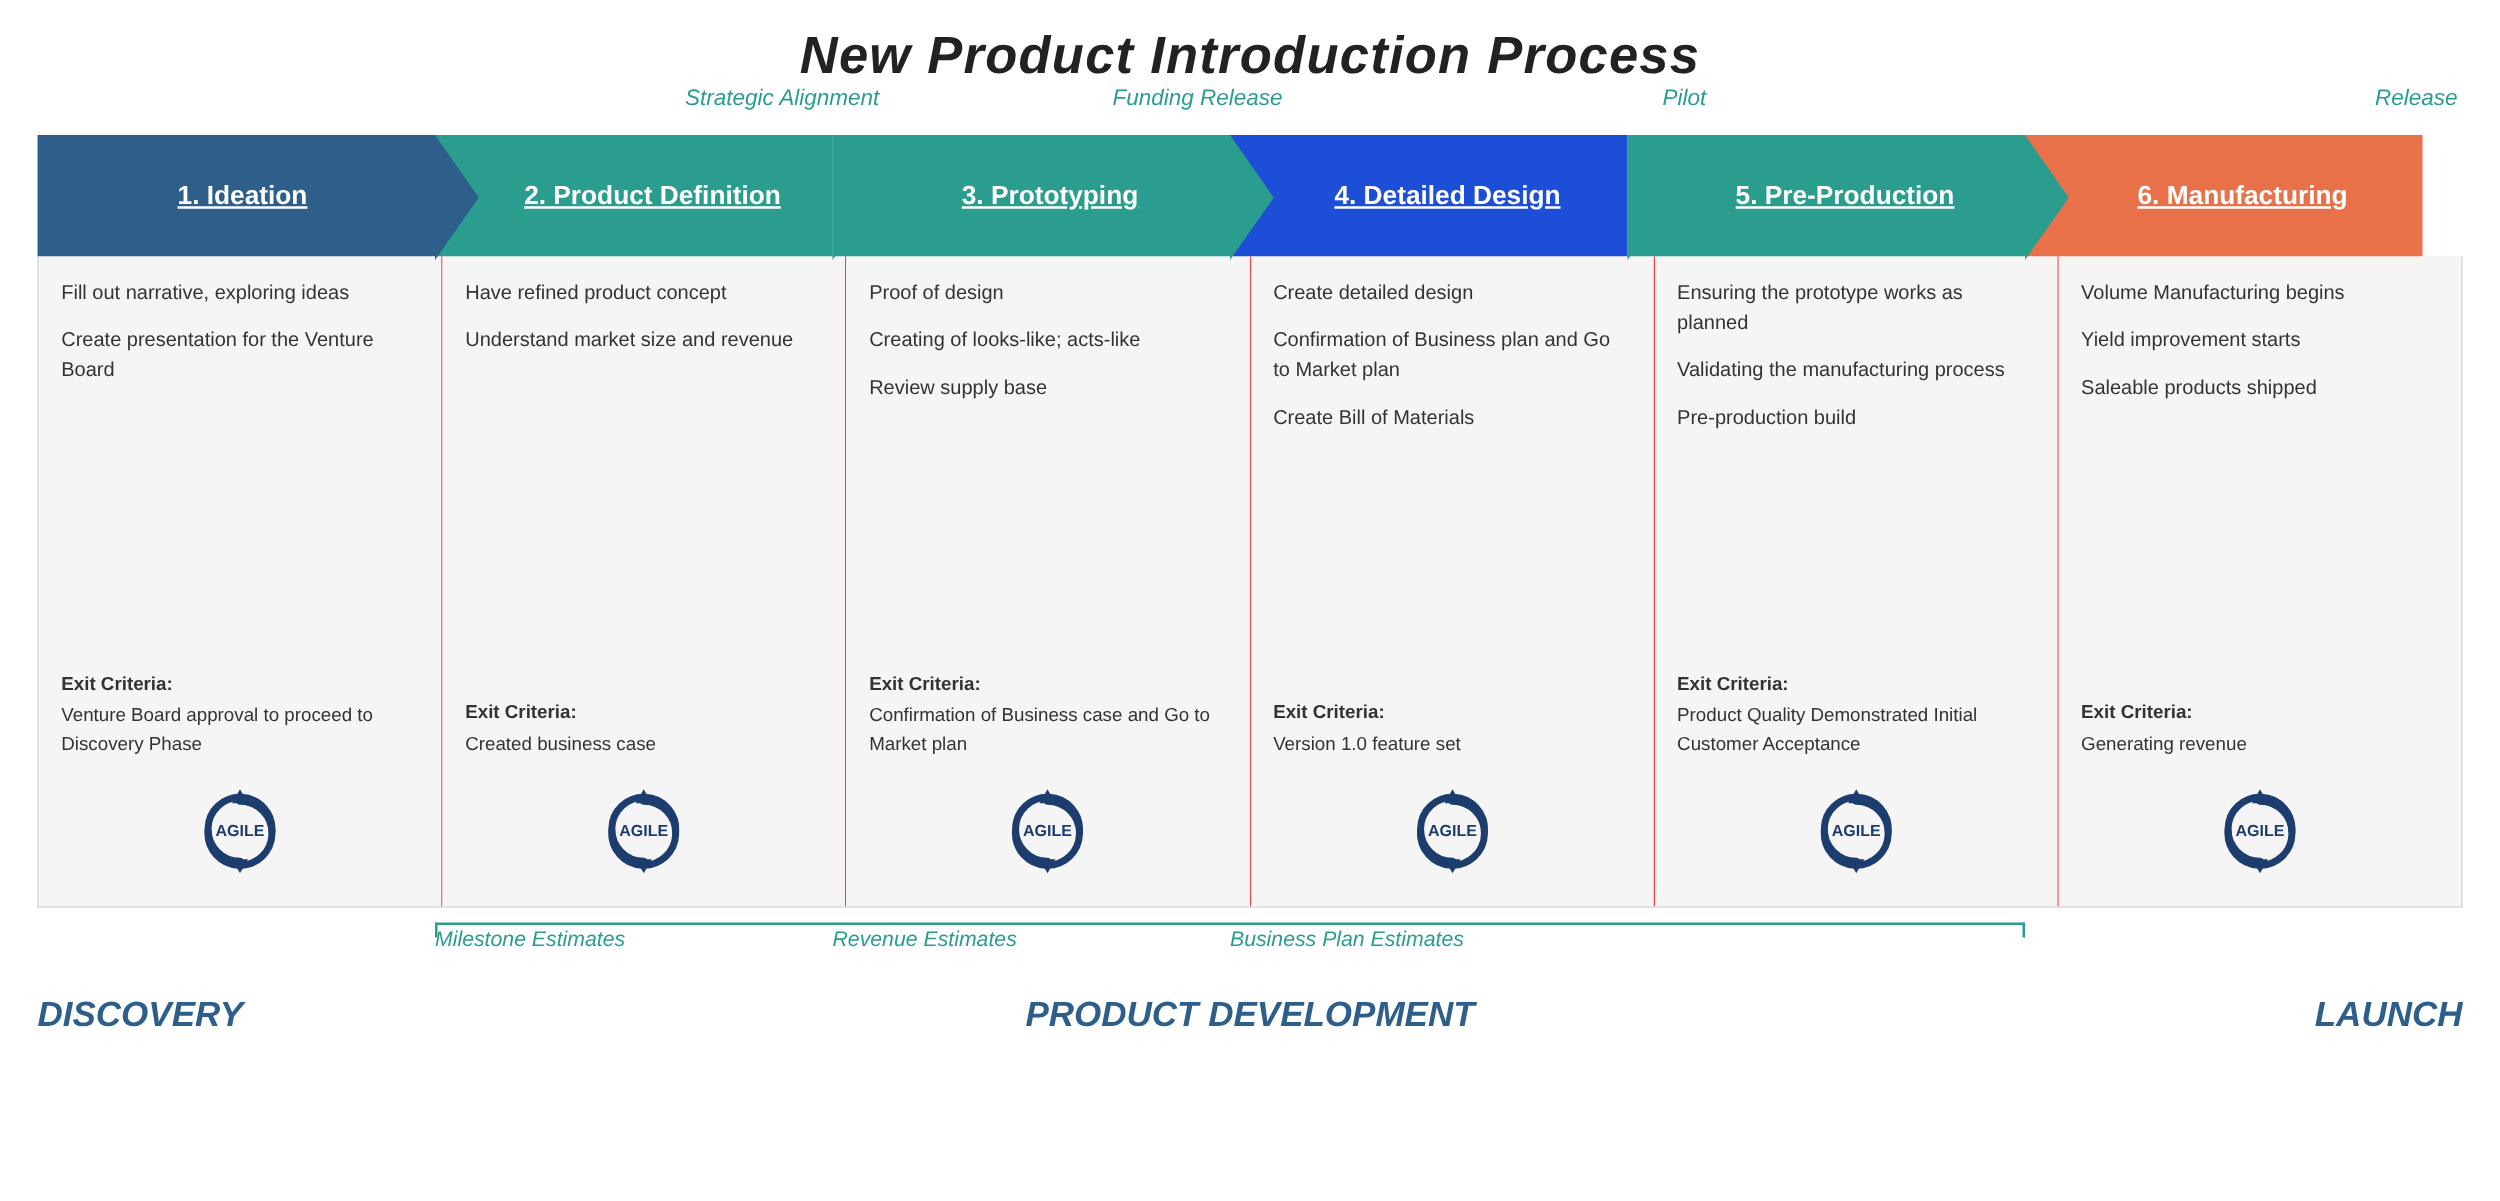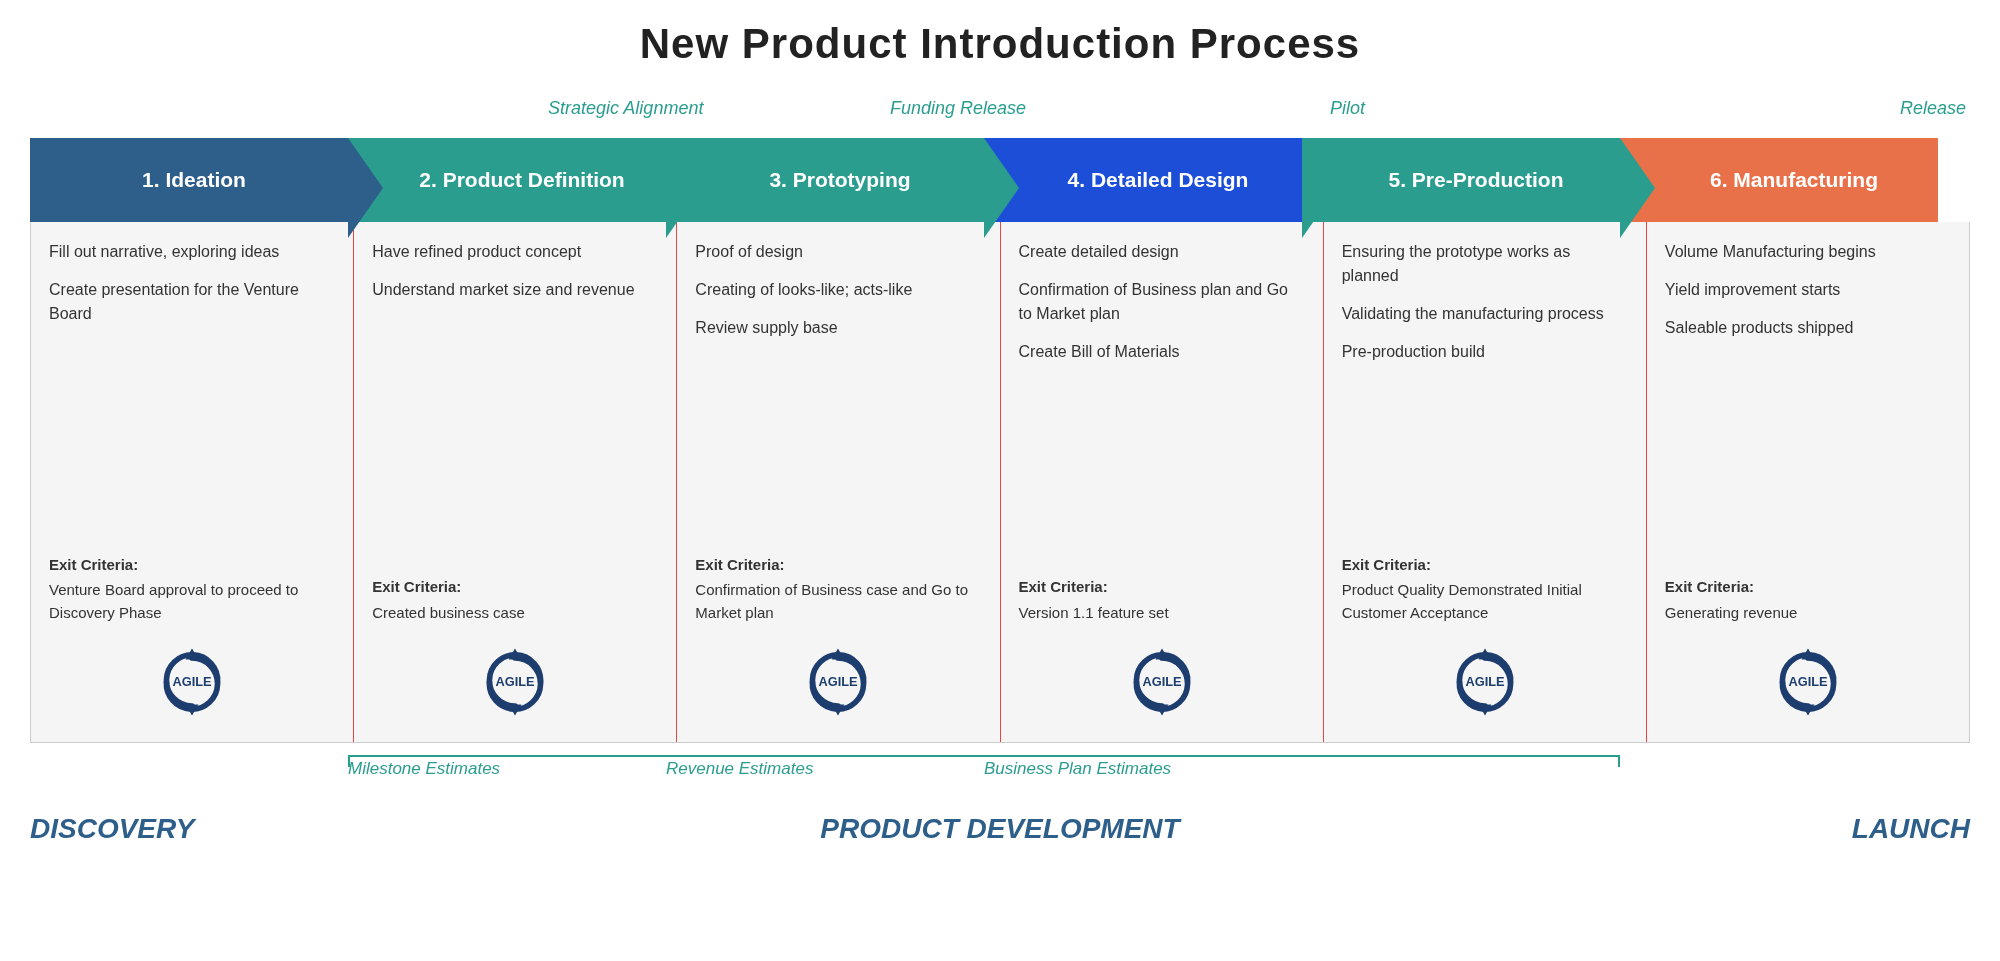--- a/index.html
+++ b/index.html
@@ -7,43 +7,44 @@
       font-family: Arial, sans-serif;
       background: #fff;
       padding: 20px 30px;
       width: 2000px;
       min-height: 961px;
     }
 
     .page-title {
       text-align: center;
       font-size: 42px;
+      font-style: italic;
       font-weight: bold;
       color: #222;
-      margin-bottom: 30px;
       letter-spacing: 1px;
     }
 
     .arrows-wrapper {
       display: flex;
       margin-bottom: 0;
       gap: 0;
     }
 
     .arrow-item {
       position: relative;
-      height: 84px;
+      height: 97px;
       display: flex;
       align-items: center;
       justify-content: center;
       color: white;
       font-weight: bold;
       font-size: 21px;
       text-align: center;
       padding: 0 10px 0 40px;
+      text-decoration: underline;
     }
 
     .arrow-item:first-child {
       padding-left: 20px;
     }
 
     .arrow-item::after {
       content: '';
       position: absolute;
       right: -35px;
@@ -284,21 +285,21 @@
     </div>
   </div>
     <div class="col">
     <div class="col-content">
       <p>Create detailed design</p>
         <p>Confirmation of Business plan and Go to Market plan</p>
         <p>Create Bill of Materials</p>
     </div>
     <div class="exit-criteria">
       <strong>Exit Criteria:</strong>
-      <span>Version 1.1 feature set</span>
+      <span>Version 1.0 feature set</span>
     </div>
     <div class="agile-badge">
       <svg class="agile-icon" viewBox="0 0 100 100" xmlns="http://www.w3.org/2000/svg">
 
         <g fill="none" stroke="#1d3d6e" stroke-width="7" stroke-linecap="round">
 
           <path d="M 50 20 A 32 32 0 1 1 18 50"></path>
           <polygon points="50,8 42,22 58,22" fill="#1d3d6e" stroke="none"></polygon>
 
           <path d="M 50 80 A 32 32 0 1 1 82 50"></path>

